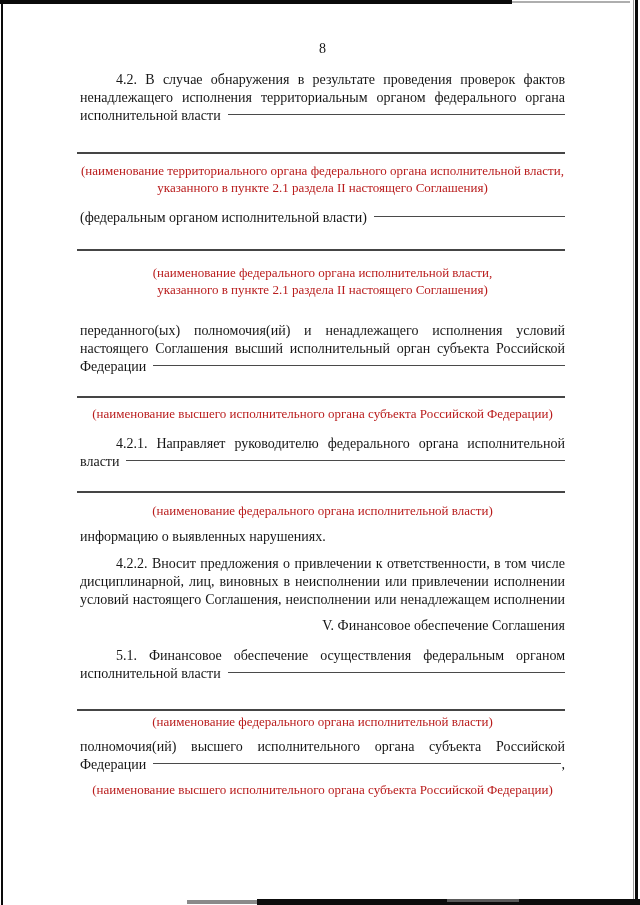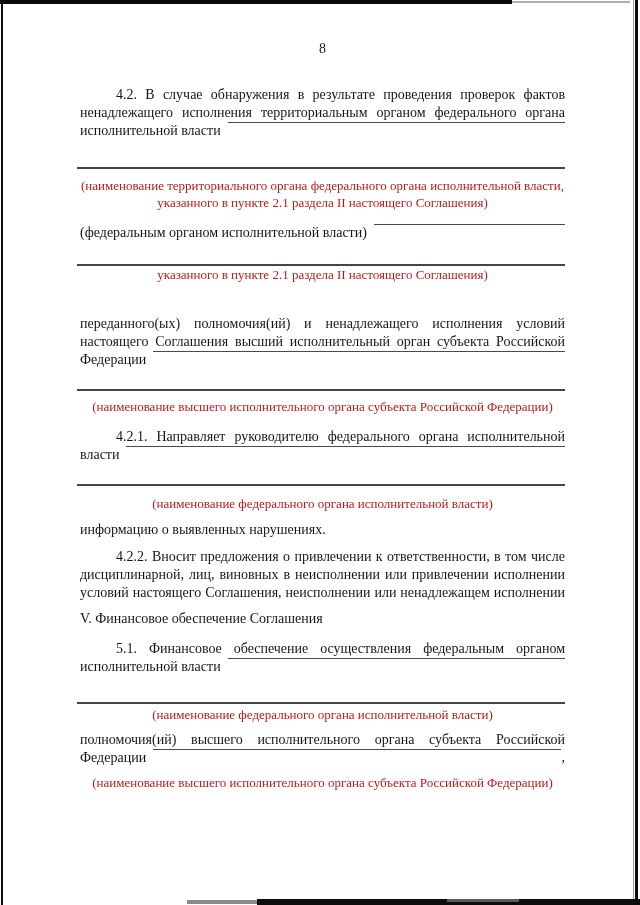--- a/index.html
+++ b/index.html
@@ -27,72 +27,73 @@
   .pagenum { margin-top: 40px; font-size: 14px; line-height: 18px; text-align: center; }
 
   .jline {
     font-size: 14px; line-height: 18px;
     text-align: justify; text-align-last: justify;
     white-space: normal;
   }
   .indent { text-indent: 36px; }
   .plain  { font-size: 14px; line-height: 18px; }
 
-  .blankline { display: flex; align-items: flex-start; font-size: 14px; line-height: 18px; }
+  .blankline { display: flex; align-items: center; font-size: 14px; line-height: 18px; }
   .blankline .txt { flex: 0 0 auto; white-space: pre; }
   .blankline .fill {
     flex: 1 1 auto; height: 0;
     border-bottom: 1.5px solid #4a4a4a;
     margin-left: 7px; margin-bottom: 3px;
   }
   .blankline .tail { flex: 0 0 auto; margin-left: 1px; }
 
   .rule { height: 2px; background: #454545; margin-left: -3px; width: calc(100% + 3px); }
 
   .caption { font-size: 13px; line-height: 17px; text-align: center; color: #b91c1c; }
-  .heading { font-size: 14px; line-height: 18px; text-align: left; }
+  .heading { font-size: 14px; line-height: 18px; text-align: right; }
 </style>
 </head>
 <body>
 
 <div class="page">
 
   <div class="b-left"></div>
   <div class="b-right-gray"></div>
   <div class="b-right"></div>
   <div class="b-top"></div>
   <div class="b-top-gray"></div>
   <div class="b-bot-gray1"></div>
   <div class="b-bot-dark"></div>
   <div class="b-bot-gray2"></div>
 
   <div class="content">
 
     <div class="pagenum">8</div>
 
-    <div class="jline indent" style="margin-top:28px">4.2. В случае обнаружения в результате проведения проверок фактов</div>
+    <div class="jline indent" style="margin-top:13px">4.2. В случае обнаружения в результате проведения проверок фактов</div>
     <div class="jline">ненадлежащего исполнения территориальным органом федерального органа</div>
     <div class="blankline">
       <span class="txt">исполнительной власти</span>
       <span class="fill"></span>
     </div>
 
     <div class="rule" style="margin-top:27px"></div>
     <div class="caption" style="margin-top:8px">(наименование территориального органа федерального органа исполнительной власти,</div>
     <div class="caption">указанного в пункте 2.1 раздела II настоящего Соглашения)</div>
 
     <div class="blankline" style="margin-top:13px">
       <span class="txt">(федеральным органом исполнительной власти)</span>
       <span class="fill"></span>
     </div>
 
     <div class="rule" style="margin-top:22px"></div>
+    <div class="caption" style="margin-top:13px">(наименование федерального органа исполнительной власти,</div>
     <div class="caption">указанного в пункте 2.1 раздела II настоящего Соглашения)</div>
 
-    <div class="jline" style="margin-top:32px">переданного(ых) полномочия(ий) и ненадлежащего исполнения условий</div>
+    <div class="jline" style="margin-top:24px">переданного(ых) полномочия(ий) и ненадлежащего исполнения условий</div>
     <div class="jline">настоящего Соглашения высший исполнительный орган субъекта Российской</div>
     <div class="blankline">
       <span class="txt">Федерации</span>
       <span class="fill"></span>
     </div>
 
     <div class="rule" style="margin-top:20px"></div>
     <div class="caption" style="margin-top:7px">(наименование высшего исполнительного органа субъекта Российской Федерации)</div>
 
     <div class="jline indent" style="margin-top:13px">4.2.1. Направляет руководителю федерального органа исполнительной</div>

